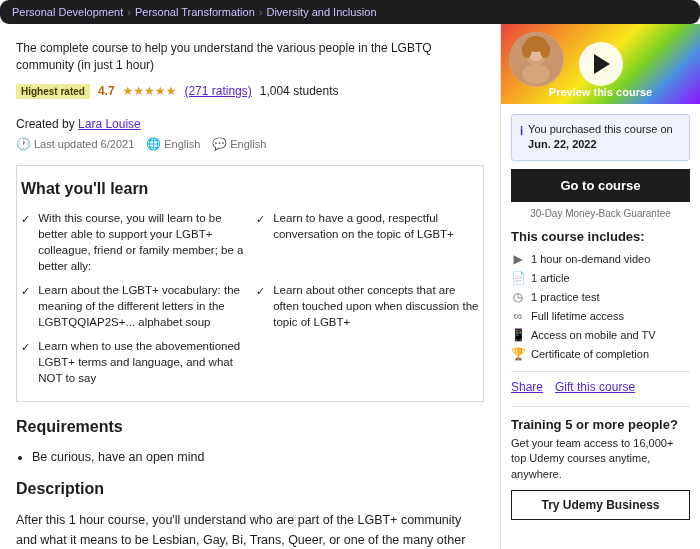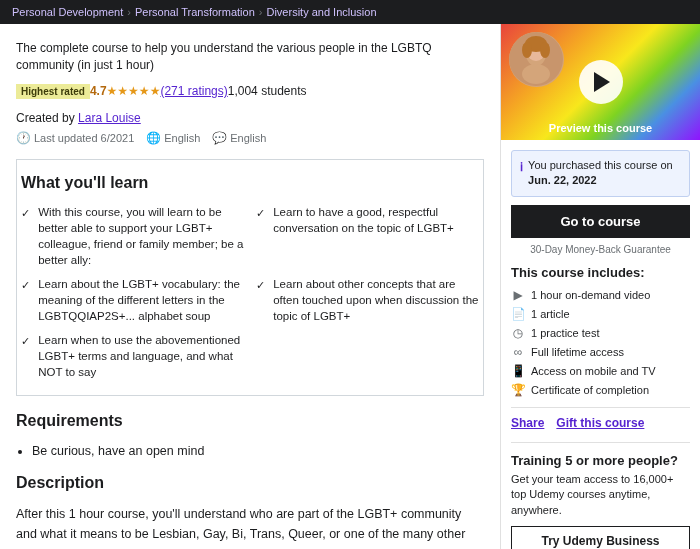--- a/index.html
+++ b/index.html
@@ -1,65 +1,65 @@
 <!DOCTYPE html>
 <html><head>
   <meta charset="utf-8">
   <style>
     * { box-sizing: border-box; margin: 0; padding: 0; }
     body { font-family: 'Segoe UI', Arial, sans-serif; font-size: 13px; color: #1c1d1f; background: #fff; width: 700px; }
     
-    .breadcrumb { background: #1c1d1f; color: #cec0fc; font-size: 11px; padding: 6px 12px; display: flex; gap: 4px; align-items: center; }
+    .breadcrumb { background: #1c1d1f; color: #cec0fc; font-size: 11px; padding: 6px 12px; display: flex; gap: 4px; align-items: center; border-radius: 9px; }
     .breadcrumb span { color: #cec0fc; }
     .breadcrumb .sep { color: #6a6f73; }
 
     .main-layout { display: flex; }
     
     .left-content { flex: 1; padding: 16px 16px 16px 16px; min-width: 0; }
     
     .course-title { font-size: 22px; font-weight: 700; color: #1c1d1f; margin-bottom: 8px; }
     .course-subtitle { font-size: 12px; color: #1c1d1f; margin-bottom: 10px; line-height: 1.4; }
     
-    .meta-row { display: flex; align-items: center; gap: 0; margin-bottom: 12px; flex-wrap: wrap; }
+    .meta-row { display: flex; align-items: center; gap: 8px; margin-bottom: 18px; flex-wrap: wrap; }
     .badge-highest { background: #eceb98; color: #3d3c0a; font-size: 10px; font-weight: 700; padding: 2px 5px; }
     .rating-num { color: #b4690e; font-weight: 700; font-size: 12px; }
     .stars { color: #e59819; font-size: 12px; }
     .ratings-link { color: #5624d0; font-size: 12px; text-decoration: underline; cursor: pointer; }
     .students { font-size: 12px; color: #1c1d1f; }
     
     .creator-row { font-size: 12px; color: #1c1d1f; margin-bottom: 6px; }
     .creator-link { color: #5624d0; text-decoration: underline; cursor: pointer; }
     
     .info-row { display: flex; gap: 12px; align-items: center; font-size: 11px; color: #6a6f73; flex-wrap: wrap; }
     .info-item { display: flex; align-items: center; gap: 3px; }
     .info-icon { font-size: 12px; }
 
     .right-panel { width: 200px; min-width: 200px; background: #fff; border-left: 1px solid #e0e0e0; flex-shrink: 0; }
     
-    .course-image { width: 100%; height: 116px; background: linear-gradient(135deg, #e8453c 0%, #f5a623 30%, #f8e71c 50%, #7ed321 65%, #4a90e2 80%, #9013fe 100%); position: relative; display: flex; align-items: center; justify-content: center; }
+    .course-image { width: 100%; height: 80px; background: linear-gradient(135deg, #e8453c 0%, #f5a623 30%, #f8e71c 50%, #7ed321 65%, #4a90e2 80%, #9013fe 100%); position: relative; display: flex; align-items: center; justify-content: center; }
     .play-btn { width: 44px; height: 44px; background: rgba(255,255,255,0.9); border-radius: 50%; display: flex; align-items: center; justify-content: center; }
     .play-triangle { width: 0; height: 0; border-top: 10px solid transparent; border-bottom: 10px solid transparent; border-left: 16px solid #1c1d1f; margin-left: 3px; }
     .preview-label { position: absolute; bottom: 6px; left: 0; right: 0; text-align: center; font-size: 11px; color: #fff; font-weight: 600; }
     .instructor-img { position: absolute; top: 8px; left: 8px; width: 55px; height: 55px; border-radius: 50%; background: #d4a57a; overflow: hidden; display: flex; align-items: center; justify-content: center; }
 
     .panel-body { padding: 10px; }
     .purchase-notice { background: #eef3fe; border: 1px solid #c0d0f0; border-radius: 3px; padding: 7px 8px; font-size: 11px; color: #1c1d1f; margin-bottom: 8px; display: flex; gap: 5px; align-items: flex-start; }
     .info-i { color: #5624d0; font-weight: 700; font-size: 12px; }
     .purchase-text { line-height: 1.4; }
     .purchase-date { font-weight: 700; }
     
     .goto-btn { background: #1c1d1f; color: #fff; width: 100%; padding: 9px; font-size: 13px; font-weight: 700; border: none; cursor: pointer; margin-bottom: 6px; }
     .money-back { text-align: center; font-size: 10px; color: #6a6f73; margin-bottom: 10px; }
     
     .includes-title { font-size: 13px; font-weight: 700; margin-bottom: 8px; }
     .include-item { display: flex; align-items: center; gap: 6px; font-size: 11px; color: #1c1d1f; margin-bottom: 5px; }
     .include-icon { font-size: 12px; color: #6a6f73; width: 14px; text-align: center; }
     
     .action-links { display: flex; gap: 12px; margin-top: 10px; padding-top: 8px; border-top: 1px solid #e0e0e0; }
-    .action-link { color: #5624d0; font-size: 12px; font-weight: 700; text-decoration: underline; cursor: pointer; }
+    .action-link { color: #5624d0; font-size: 12px; font-weight: 400; text-decoration: underline; cursor: pointer; }
     
     .business-box { margin-top: 12px; padding-top: 10px; border-top: 1px solid #e0e0e0; }
     .business-title { font-size: 13px; font-weight: 700; margin-bottom: 4px; }
     .business-desc { font-size: 11px; color: #1c1d1f; margin-bottom: 8px; line-height: 1.4; }
     .business-btn { background: #fff; border: 1px solid #1c1d1f; width: 100%; padding: 7px; font-size: 12px; font-weight: 700; cursor: pointer; color: #1c1d1f; }
 
     .learn-section { background: #fff; border: 1px solid #d1d7dc; padding: 14px 4px; margin-bottom: 16px; }
     .section-title { font-size: 16px; font-weight: 700; margin-bottom: 12px; }
     .learn-grid { display: grid; grid-template-columns: 1fr 1fr; gap: 8px 12px; }
     .learn-item { display: flex; gap: 8px; font-size: 11.5px; line-height: 1.4; }

